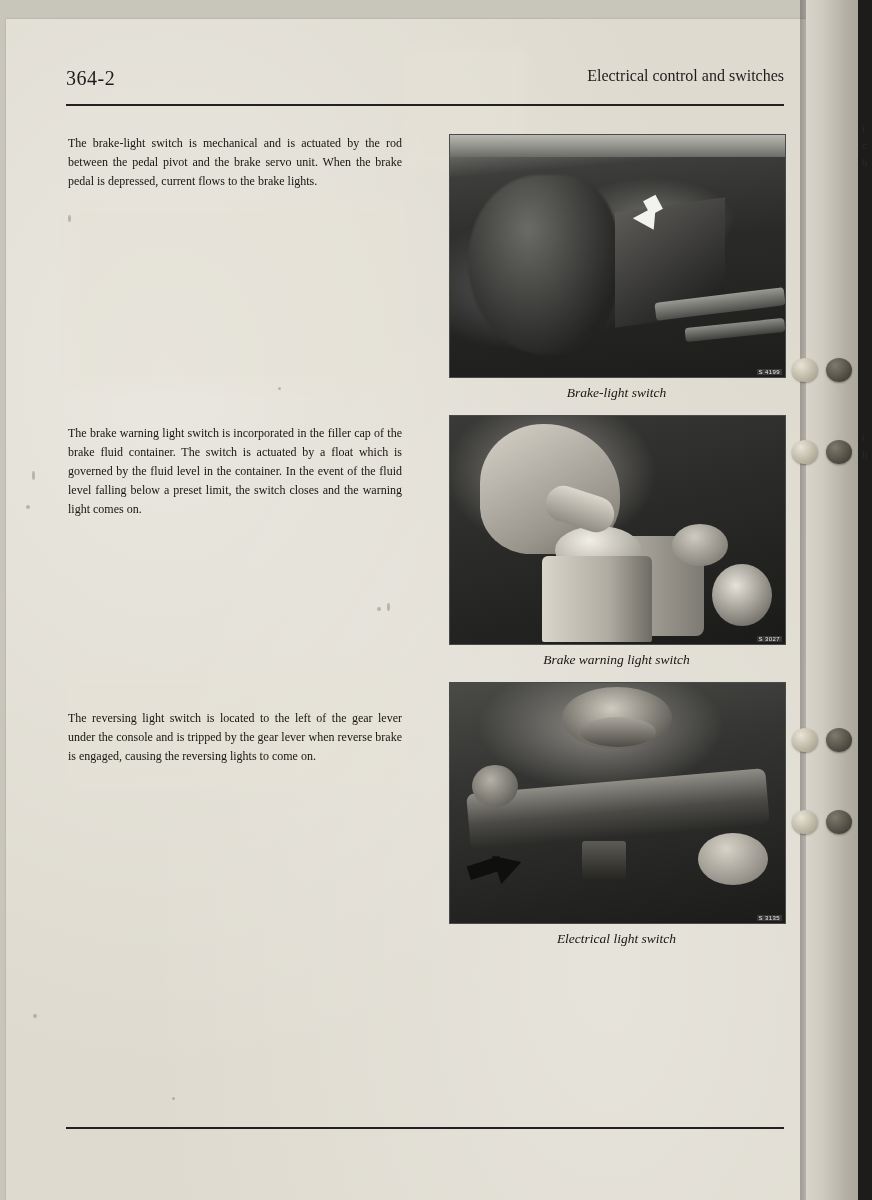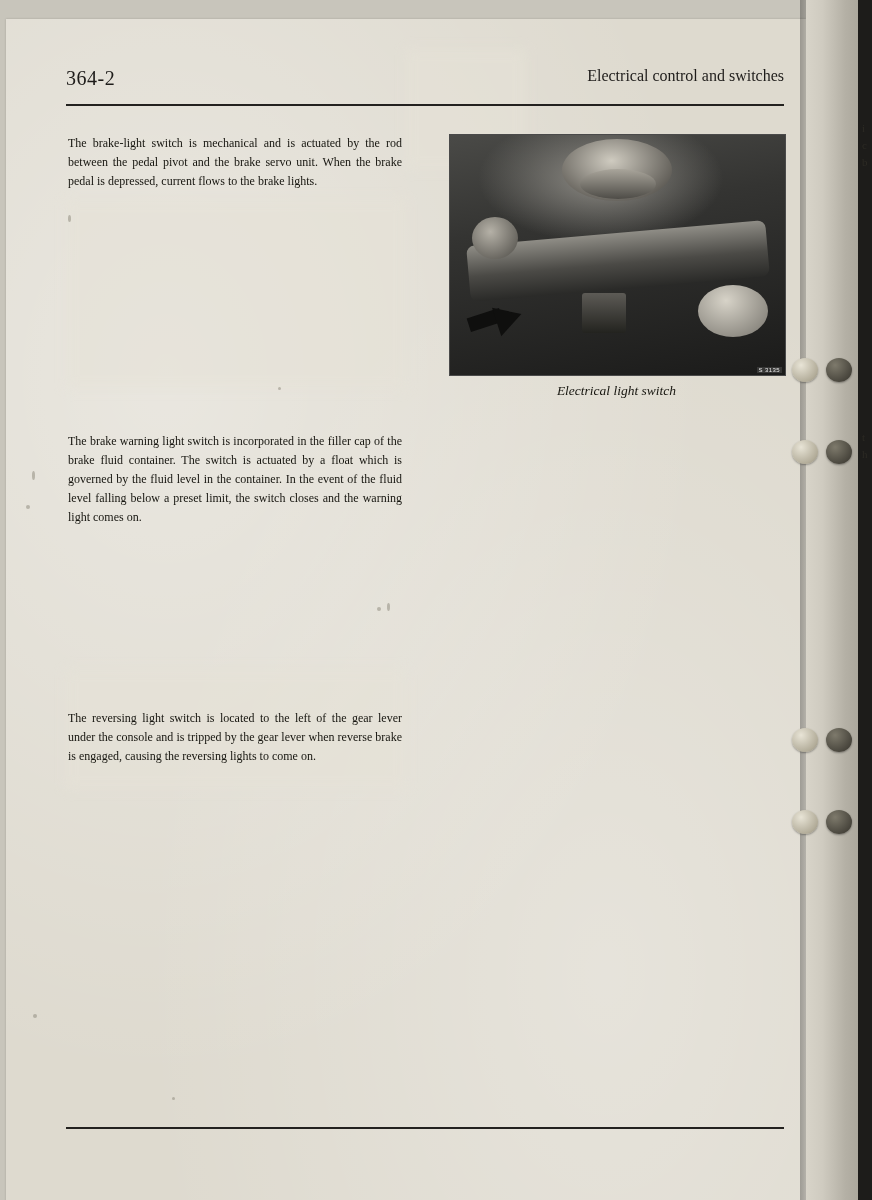--- a/index.html
+++ b/index.html
@@ -196,31 +196,57 @@
       <div class="hdr">
         <div class="pageno">364-2</div>
         <div class="title">Electrical control and switches</div>
       </div>
       <div class="hdr-rule"></div>
 
       <div class="blk" style="top:115px;">
         <p class="para">The brake-light switch is mechanical and is actuated by the rod between the pedal pivot and the brake servo unit. When the brake pedal is depressed, current flows to the brake lights.</p>
       </div>
 
-      <div class="blk" style="top:405px;margin-top:8px;">
+      <div class="blk" style="top:405px;">
         <p class="para">The brake warning light switch is incorporated in the filler cap of the brake fluid container. The switch is actuated by a float which is governed by the fluid level in the container. In the event of the fluid level falling below a preset limit, the switch closes and the warning light comes on.</p>
       </div>
 
       <div class="blk" style="top:690px;">
         <p class="para">The reversing light switch is located to the left of the gear lever under the console and is tripped by the gear lever when reverse brake is engaged, causing the reversing lights to come on.</p>
       </div>
 
       <div class="col-right">
 
-
+        <div class="figure">
+          <div class="photo p1">
+            <div class="band"></div>
+            <div class="blobA"></div>
+            <div class="blobB"></div>
+            <div class="rail"></div>
+            <div class="rail2"></div>
+            <div class="arrowtail"></div>
+            <div class="arrow"></div>
+            <div class="code">S 4199</div>
+          </div>
+          <div class="cap">Brake-light switch</div>
+        </div>
+
+        <div class="figure">
+          <div class="photo p2">
+            <div class="hand"></div>
+            <div class="jar2"></div>
+            <div class="dome"></div>
+            <div class="round"></div>
+            <div class="cap2"></div>
+            <div class="jar"></div>
+            <div class="finger"></div>
+            <div class="code">S 3027</div>
+          </div>
+          <div class="cap">Brake warning light switch</div>
+        </div>
 
         <div class="figure">
           <div class="photo p3">
             <div class="boot"></div>
             <div class="ring3"></div>
             <div class="bar"></div>
             <div class="knob"></div>
             <div class="dial"></div>
             <div class="sw"></div>
             <div class="arrow3tail"></div>

